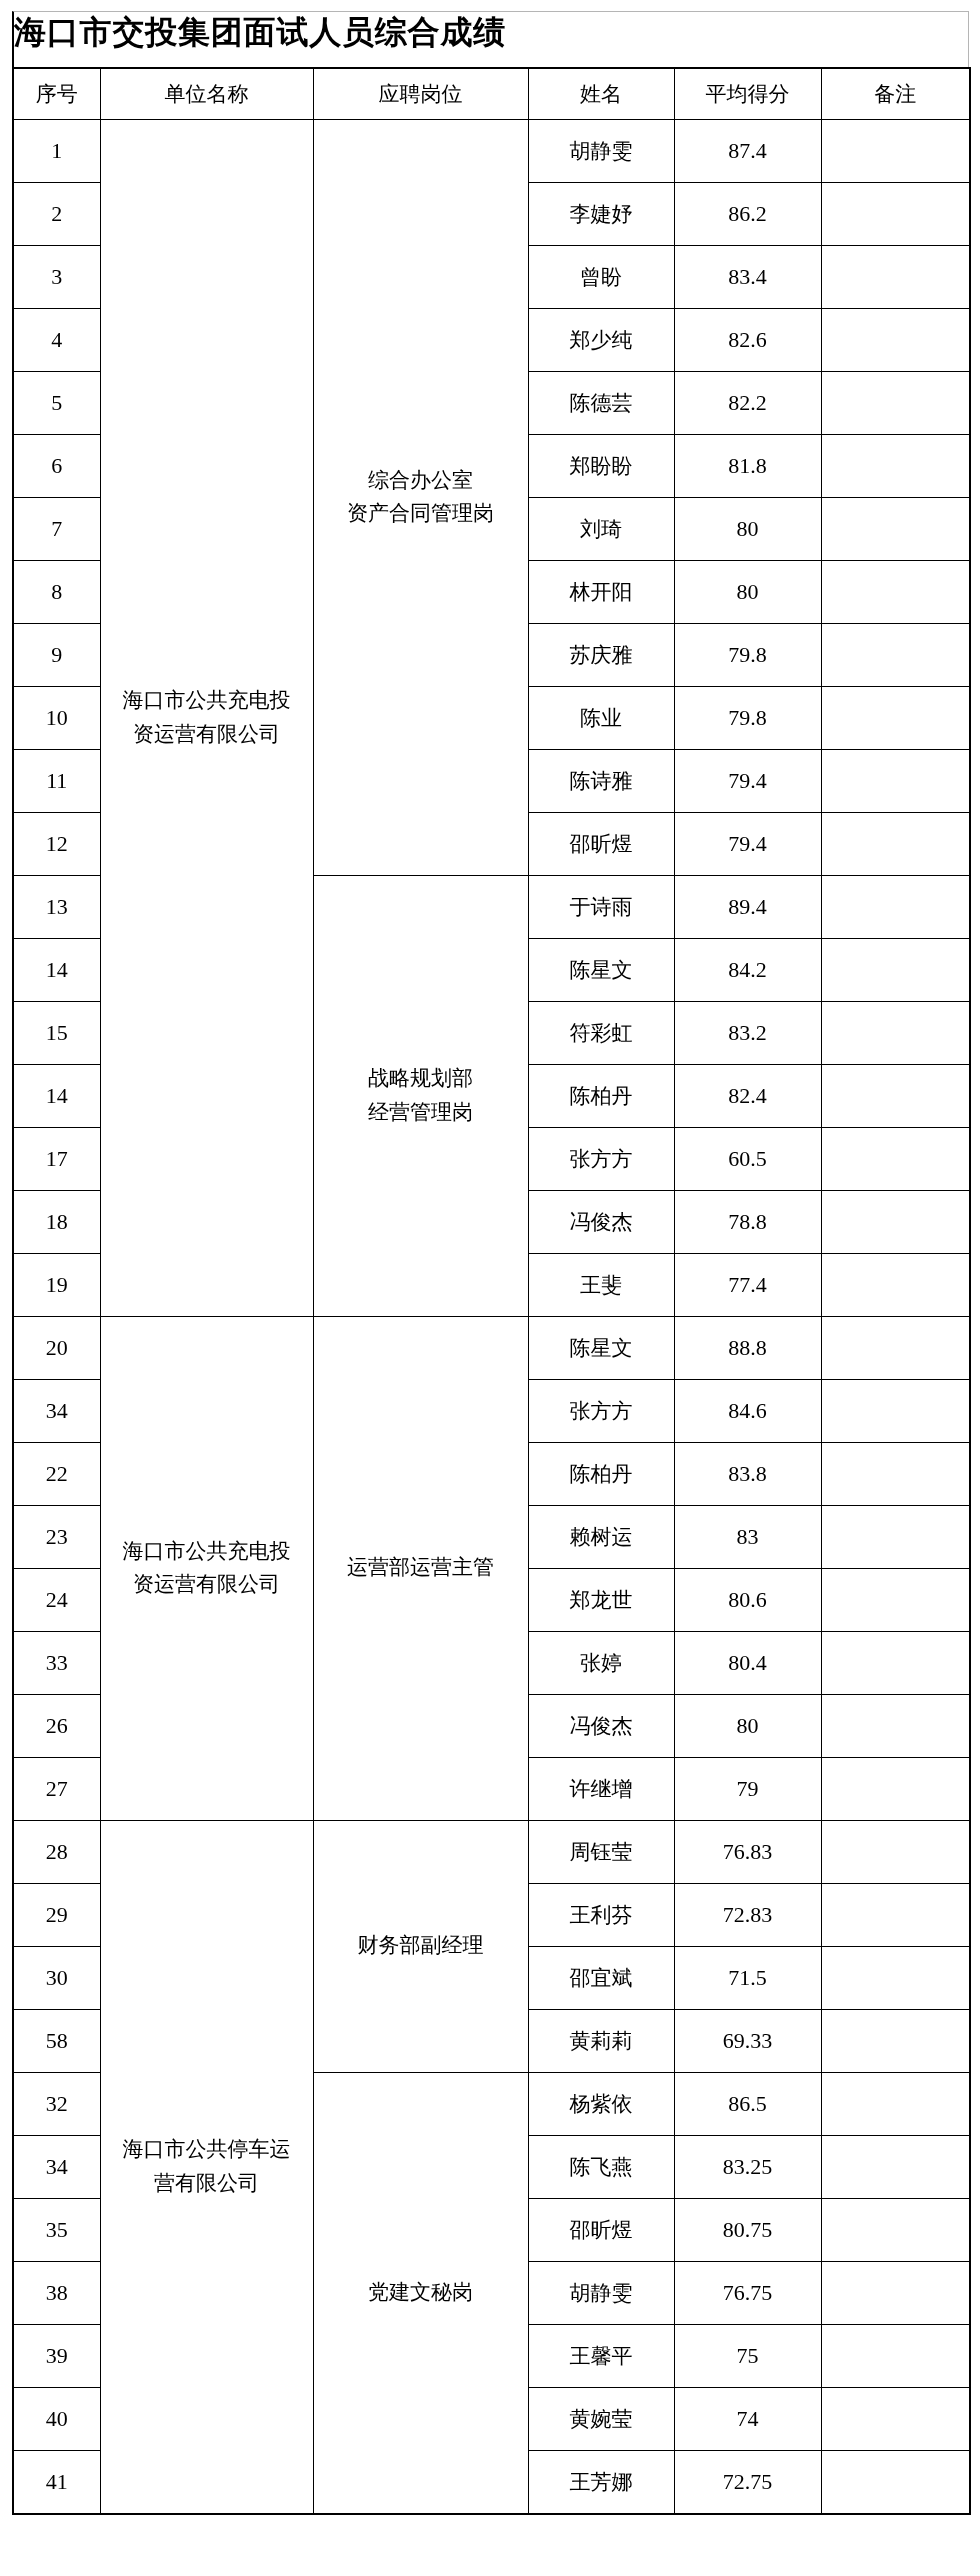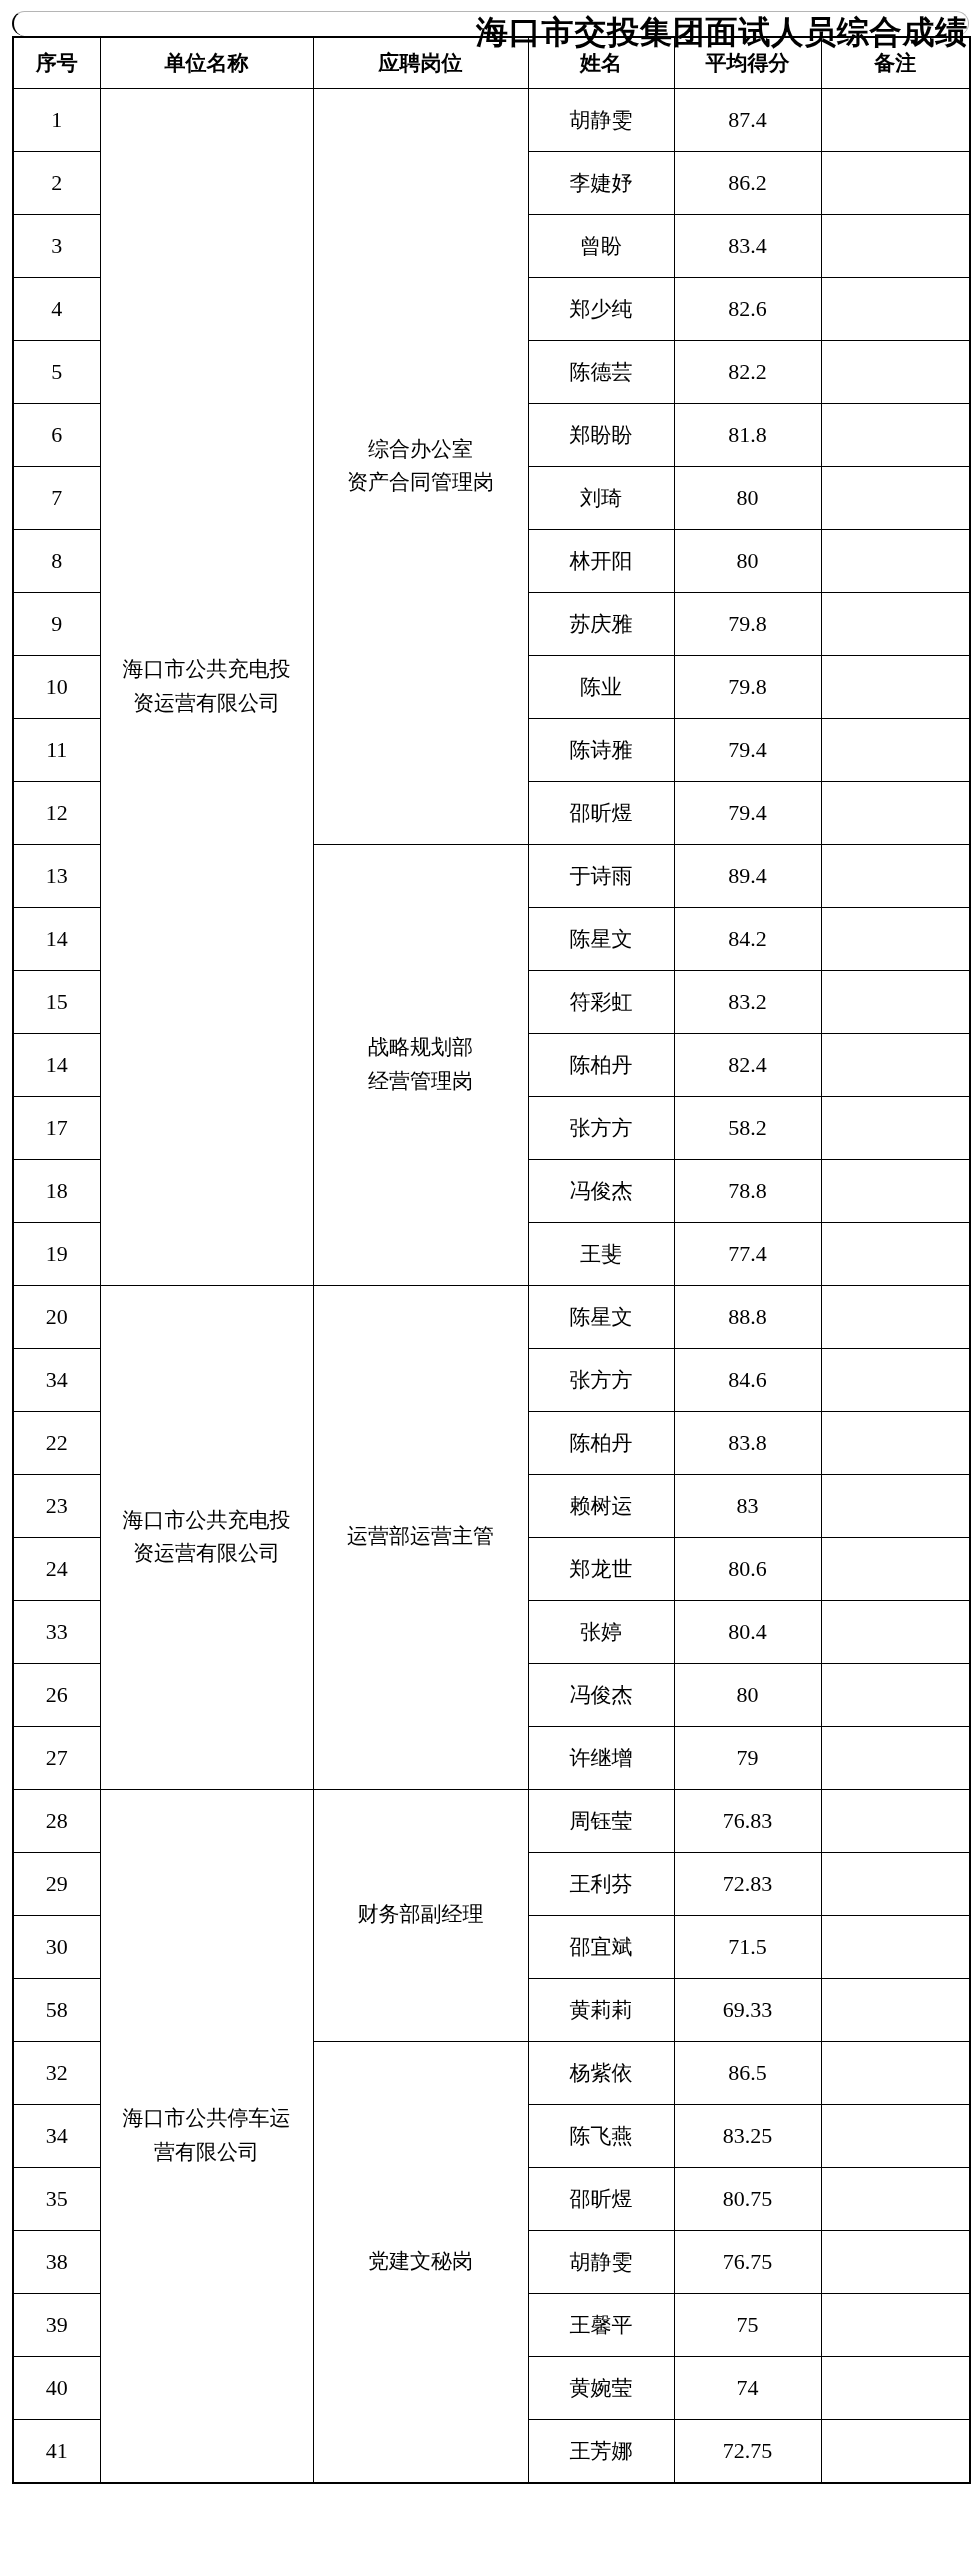--- a/index.html
+++ b/index.html
@@ -16,49 +16,48 @@
     overflow: hidden;
   }
   .sheet {
     position: absolute;
     top: 10.6px;
     left: 12px;
     width: 957px;
   }
   .doc-title {
     box-sizing: border-box;
-    height: 25px;
+    height: 56px;
     line-height: 41px;
-    text-align: right;
+    text-align: left;
     font-size: 32px;
     font-weight: bold;
     letter-spacing: 0.8px;
     border-top: 0.8px solid #b5b5b5;
     border-right: 0.8px solid #b5b5b5;
     border-left: 2.3px solid #000;
     white-space: nowrap;
-    border-radius: 18px;
   }
   table.score-table {
     border-collapse: collapse;
     table-layout: fixed;
     width: 957px;
     border: 2.3px solid #000;
   }
   .score-table th, .score-table td {
     border: 1.5px solid #000;
     text-align: center;
     vertical-align: middle;
     padding: 0;
     overflow: hidden;
     font-size: 21px;
   }
   .score-table thead th {
     height: 50px;
-    font-weight: bold;
+    font-weight: normal;
   }
   .score-table tbody td {
     height: 62px;
   }
   td.unit-cell, td.position-cell {
     white-space: pre-line;
     line-height: 1.6;
     font-size: 21px;
     margin-left: 44px;
   }
@@ -190,21 +189,21 @@
         </tr>
         <tr>
           <td class="seq-cell">14</td>
           <td class="name-cell">陈柏丹</td>
           <td class="score-cell">82.4</td>
           <td class="remark-cell"></td>
         </tr>
         <tr>
           <td class="seq-cell">17</td>
           <td class="name-cell">张方方</td>
-          <td class="score-cell">58.2</td>
+          <td class="score-cell">60.5</td>
           <td class="remark-cell"></td>
         </tr>
         <tr>
           <td class="seq-cell">18</td>
           <td class="name-cell">冯俊杰</td>
           <td class="score-cell">78.8</td>
           <td class="remark-cell"></td>
         </tr>
         <tr>
           <td class="seq-cell">19</td>

